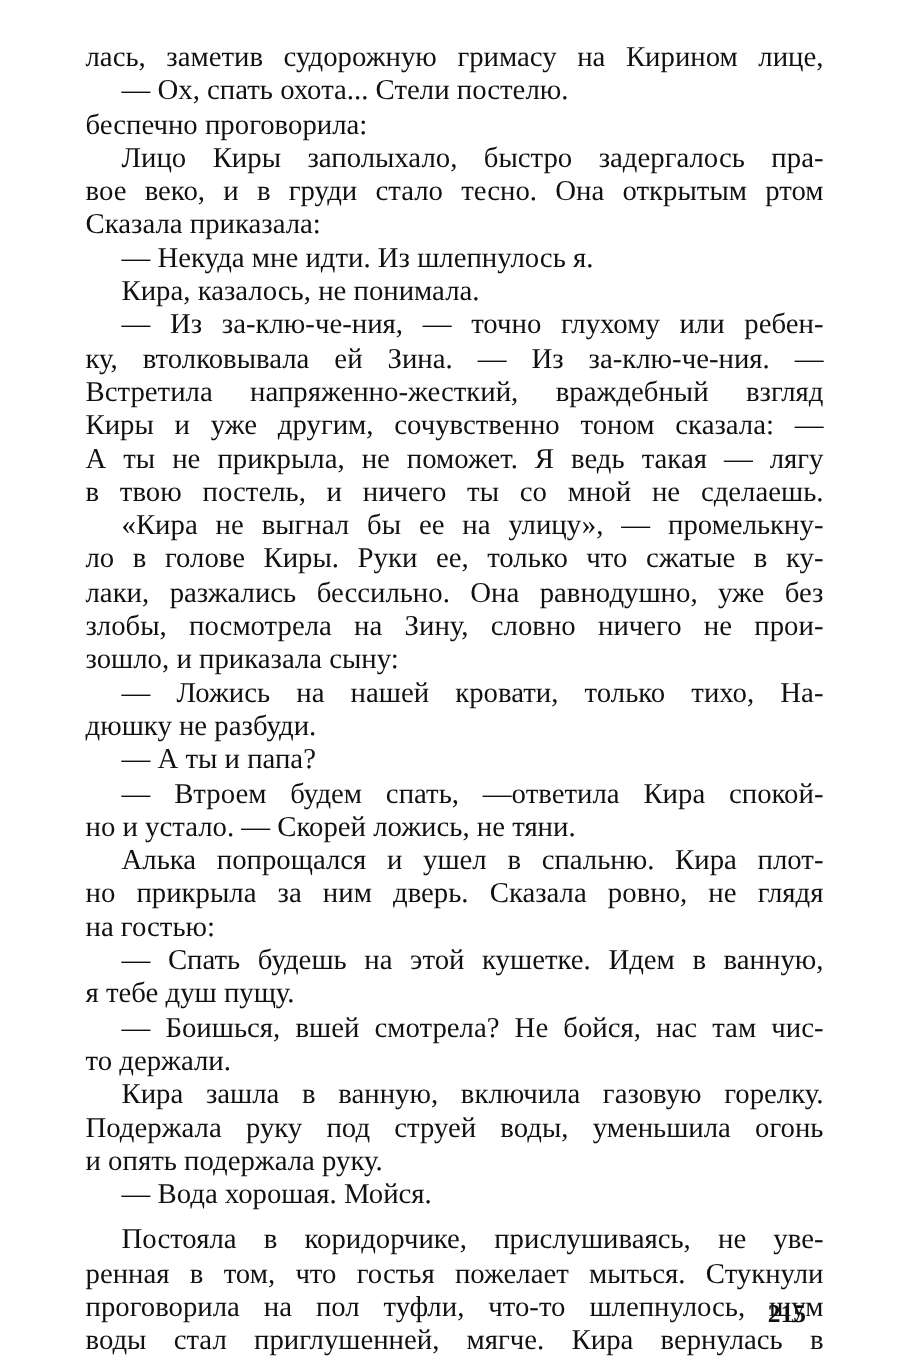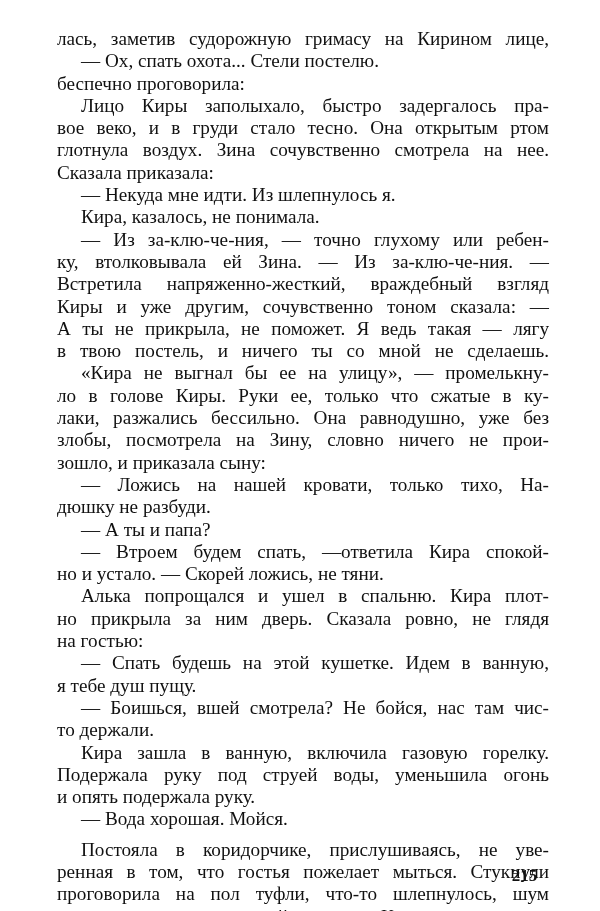--- a/index.html
+++ b/index.html
@@ -20,21 +20,20 @@
 </style>
 </head>
 <body>
 
 <div class="page" id="page">
     <span class="ln">лась, заметив судорожную гримасу на Кирином лице,</span>
     <span class="ln ind last">— Ох, спать охота... Стели постелю.</span>
     <span class="ln last">беспечно проговорила:</span>
     <span class="ln ind">Лицо Киры заполыхало, быстро задергалось пра-</span>
     <span class="ln">вое веко, и в груди стало тесно. Она открытым ртом</span>
-    <span class="ln">глотнула воздух. Зина сочувственно смотрела на нее.</span>
     <span class="ln last">Сказала приказала:</span>
     <span class="ln ind last">— Некуда мне идти. Из шлепнулось я.</span>
     <span class="ln ind last">Кира, казалось, не понимала.</span>
     <span class="ln ind">— Из за-клю-че-ния, — точно глухому или ребен-</span>
     <span class="ln">ку, втолковывала ей Зина. — Из за-клю-че-ния. —</span>
     <span class="ln">Встретила напряженно-жесткий, враждебный взгляд</span>
     <span class="ln">Киры и уже другим, сочувственно тоном сказала: —</span>
     <span class="ln">А ты не прикрыла, не поможет. Я ведь такая — лягу</span>
     <span class="ln">в твою постель, и ничего ты со мной не сделаешь.</span>
     <span class="ln ind">«Кира не выгнал бы ее на улицу», — промелькну-</span>

